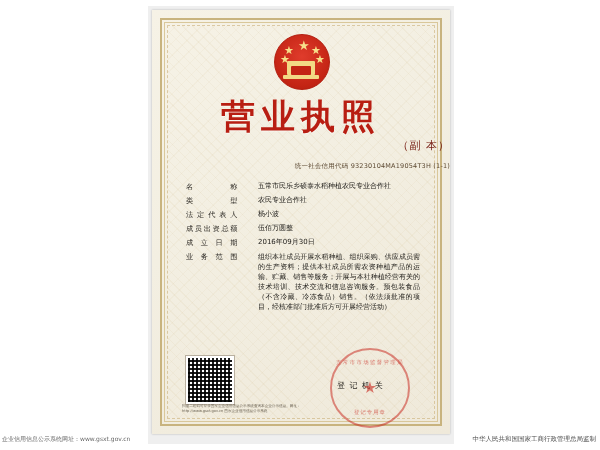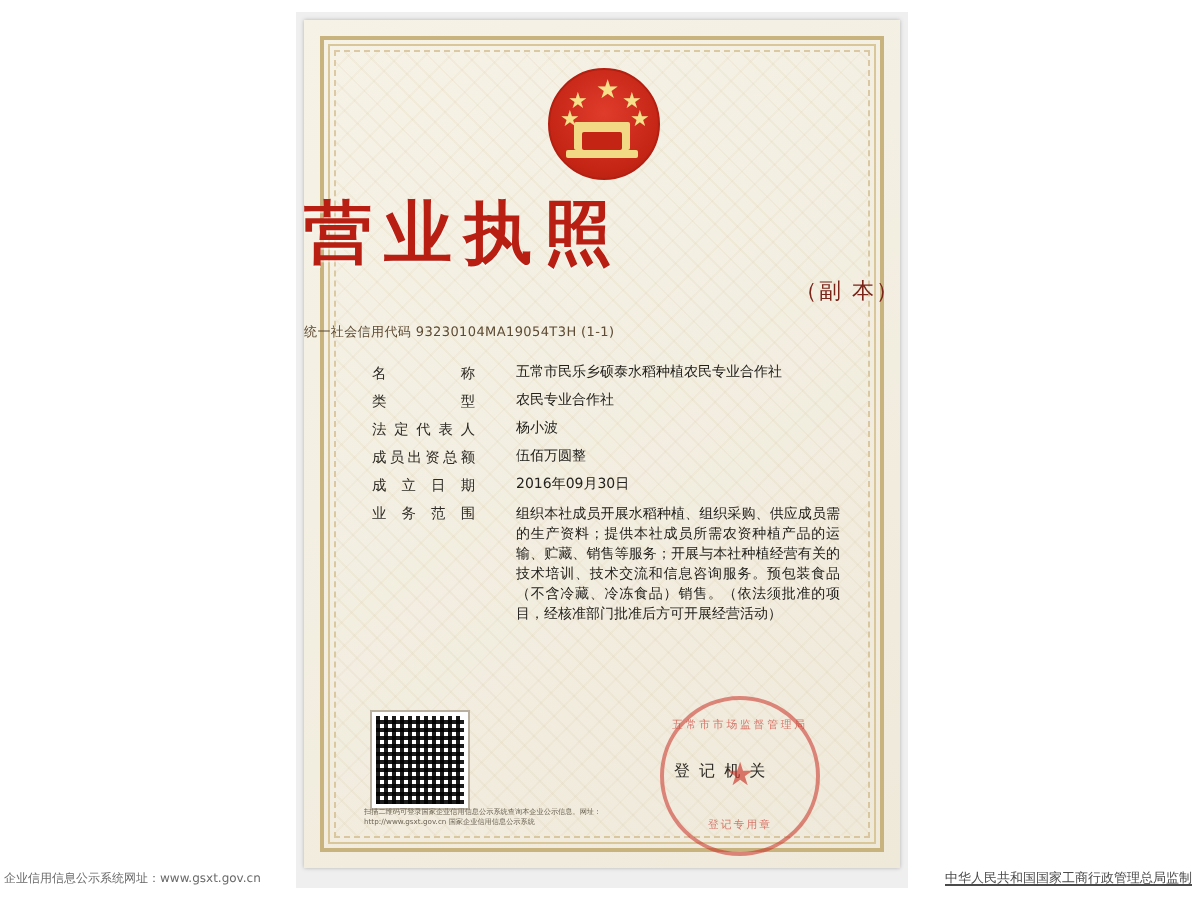--- a/index.html
+++ b/index.html
@@ -100,41 +100,42 @@
     left: 9px; top: 41px;
     width: 36px; height: 4px;
     background: #f2d985;
     border-radius: 1px;
   }
   
   .title {
     position: absolute;
     top: 84px;
     left: 0; right: 0;
+    text-align: center;
     font-family: "DejaVu Serif", "Liberation Serif", serif;
     font-weight: bold;
     font-size: 34px;
     letter-spacing: 6px;
     color: #b81e12;
     text-shadow: 0 1px 0 rgba(255,255,255,0.5);
   }
   .subtitle {
     position: absolute;
     top: 128px;
     left: 0; right: 0;
     text-align: right;
     font-size: 11px;
     color: #7a2318;
     letter-spacing: 1px;
   }
   .code-line {
     position: absolute;
     top: 152px;
     left: 0; right: 0;
-    text-align: left;
+    text-align: right;
     font-size: 6.5px;
     color: #5d4a33;
     letter-spacing: 0.2px;
   }
   
   .fields {
     position: absolute;
     left: 34px;
     top: 172px;
     width: 234px;
@@ -244,21 +245,20 @@
     bottom: 6px;
     font-size: 6px;
     color: #6a6a6a;
   }
   .bottom-right-note {
     position: absolute;
     right: 4px;
     bottom: 6px;
     font-size: 6.5px;
     color: #4a4a4a;
-    text-decoration: underline;
   }
 </style>
 </head>
 <body>
 
 <div id="page">
 
   <div class="photo-bg"></div>
 
   <div class="cert">

